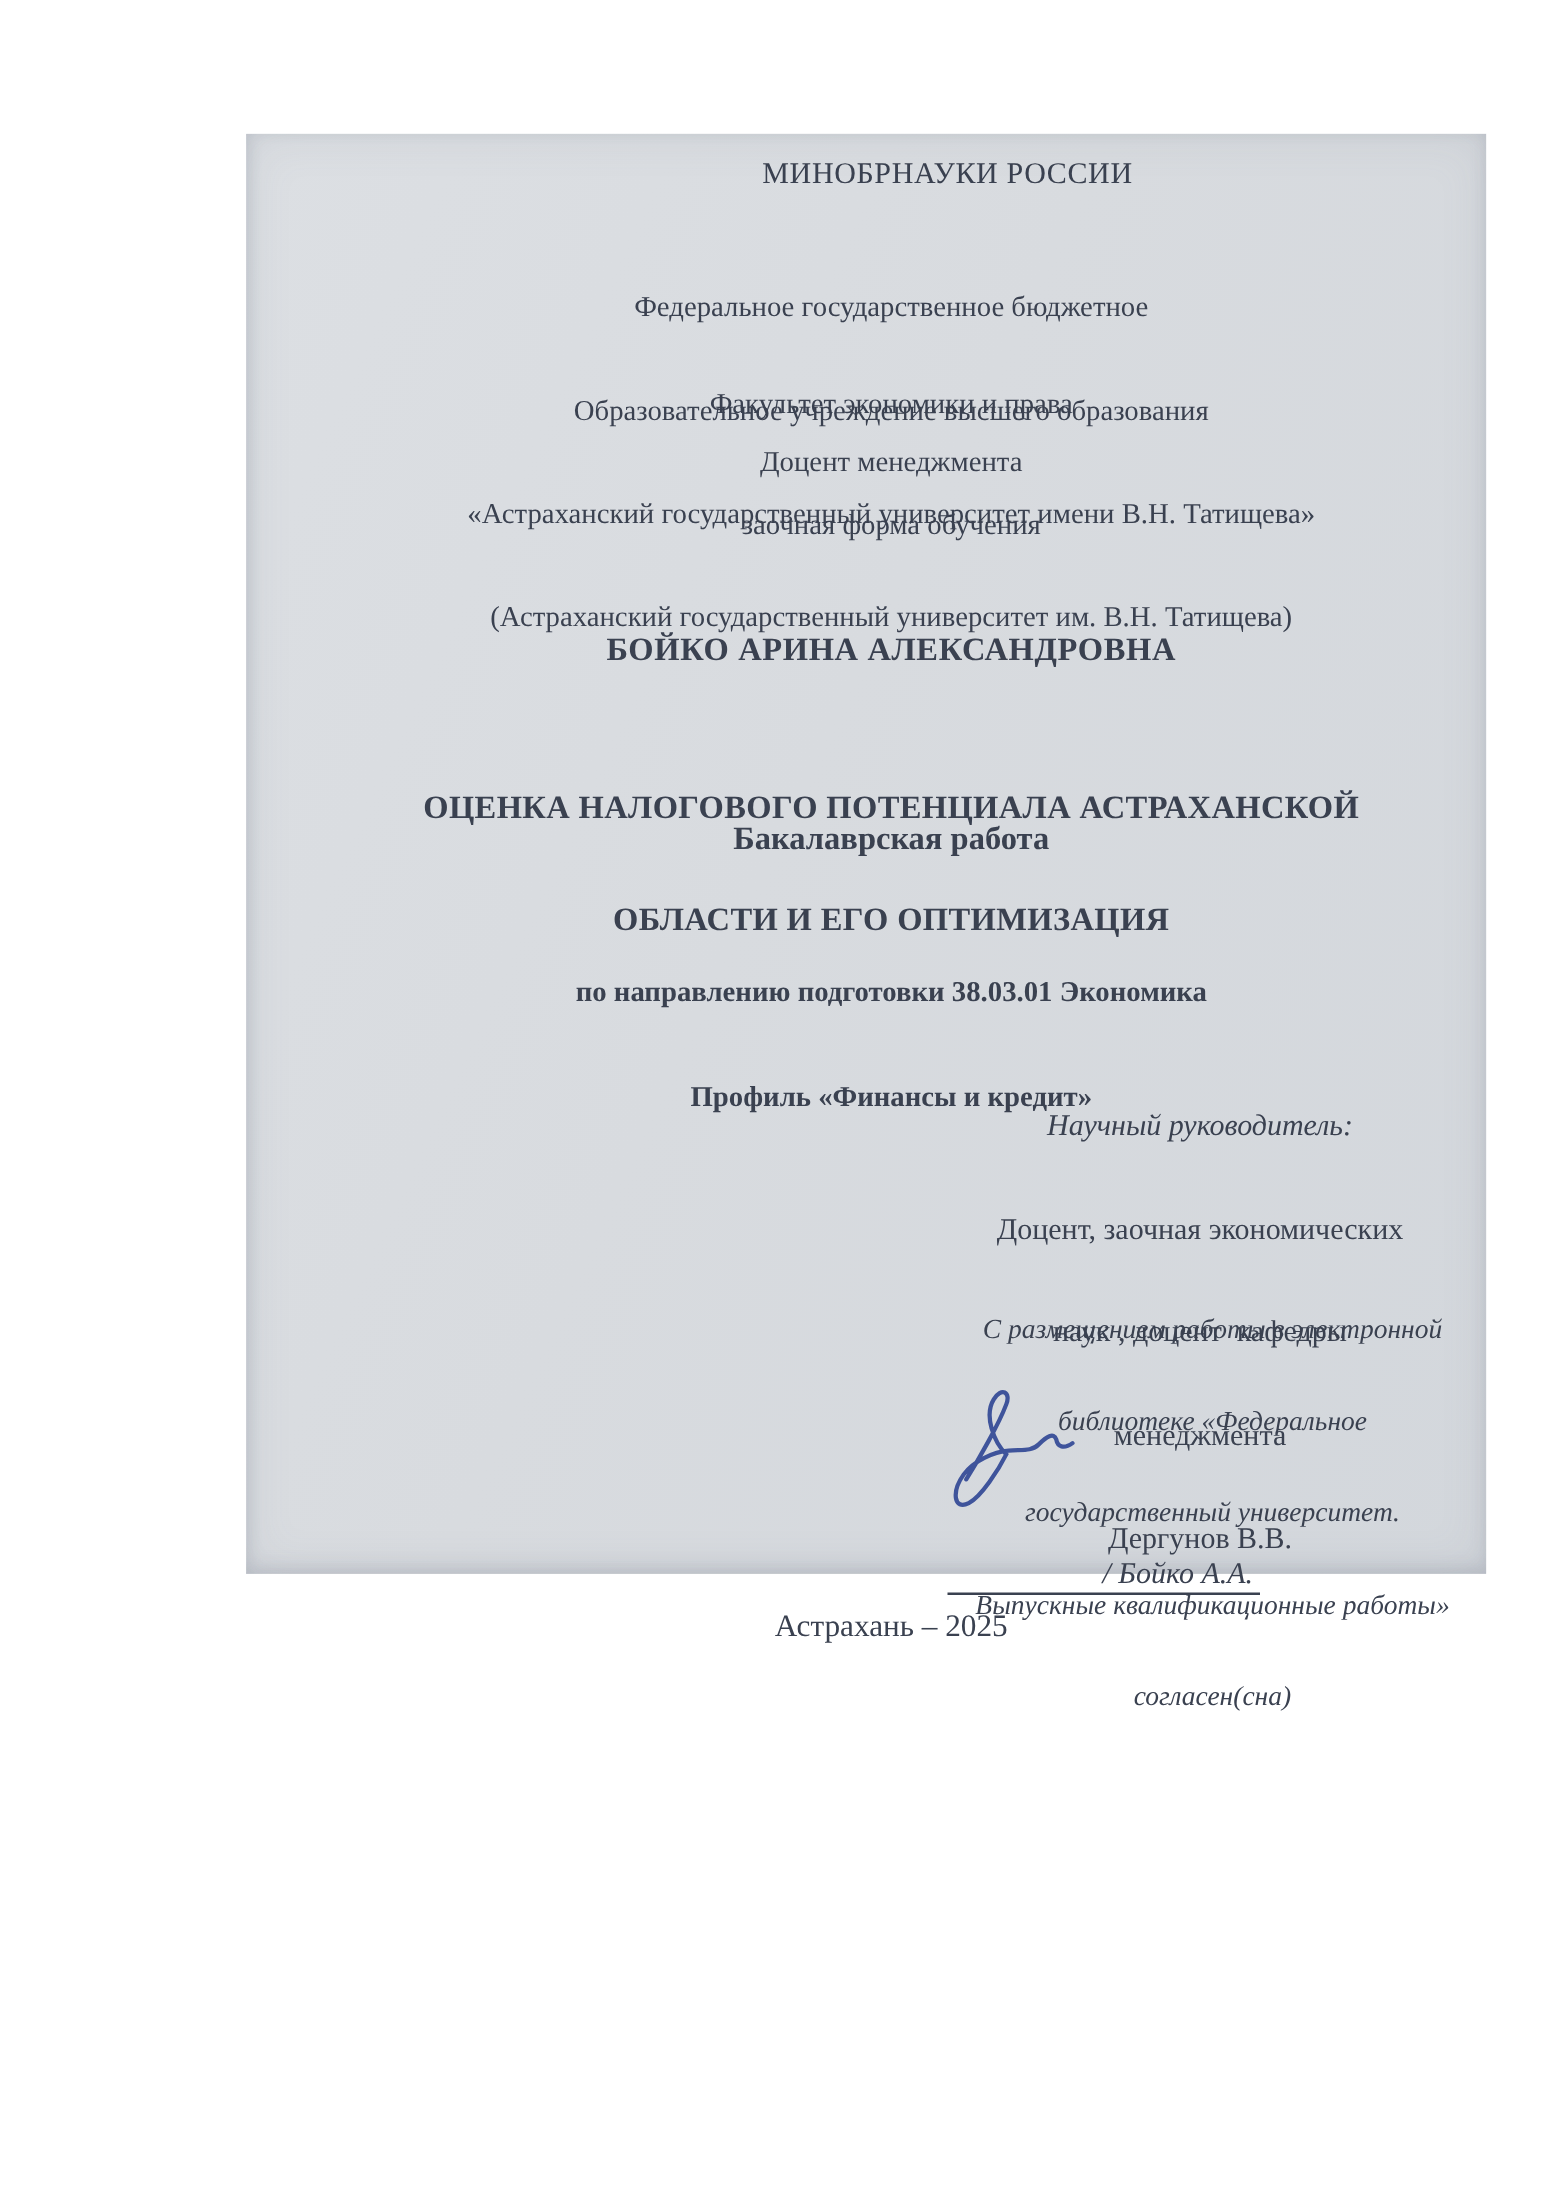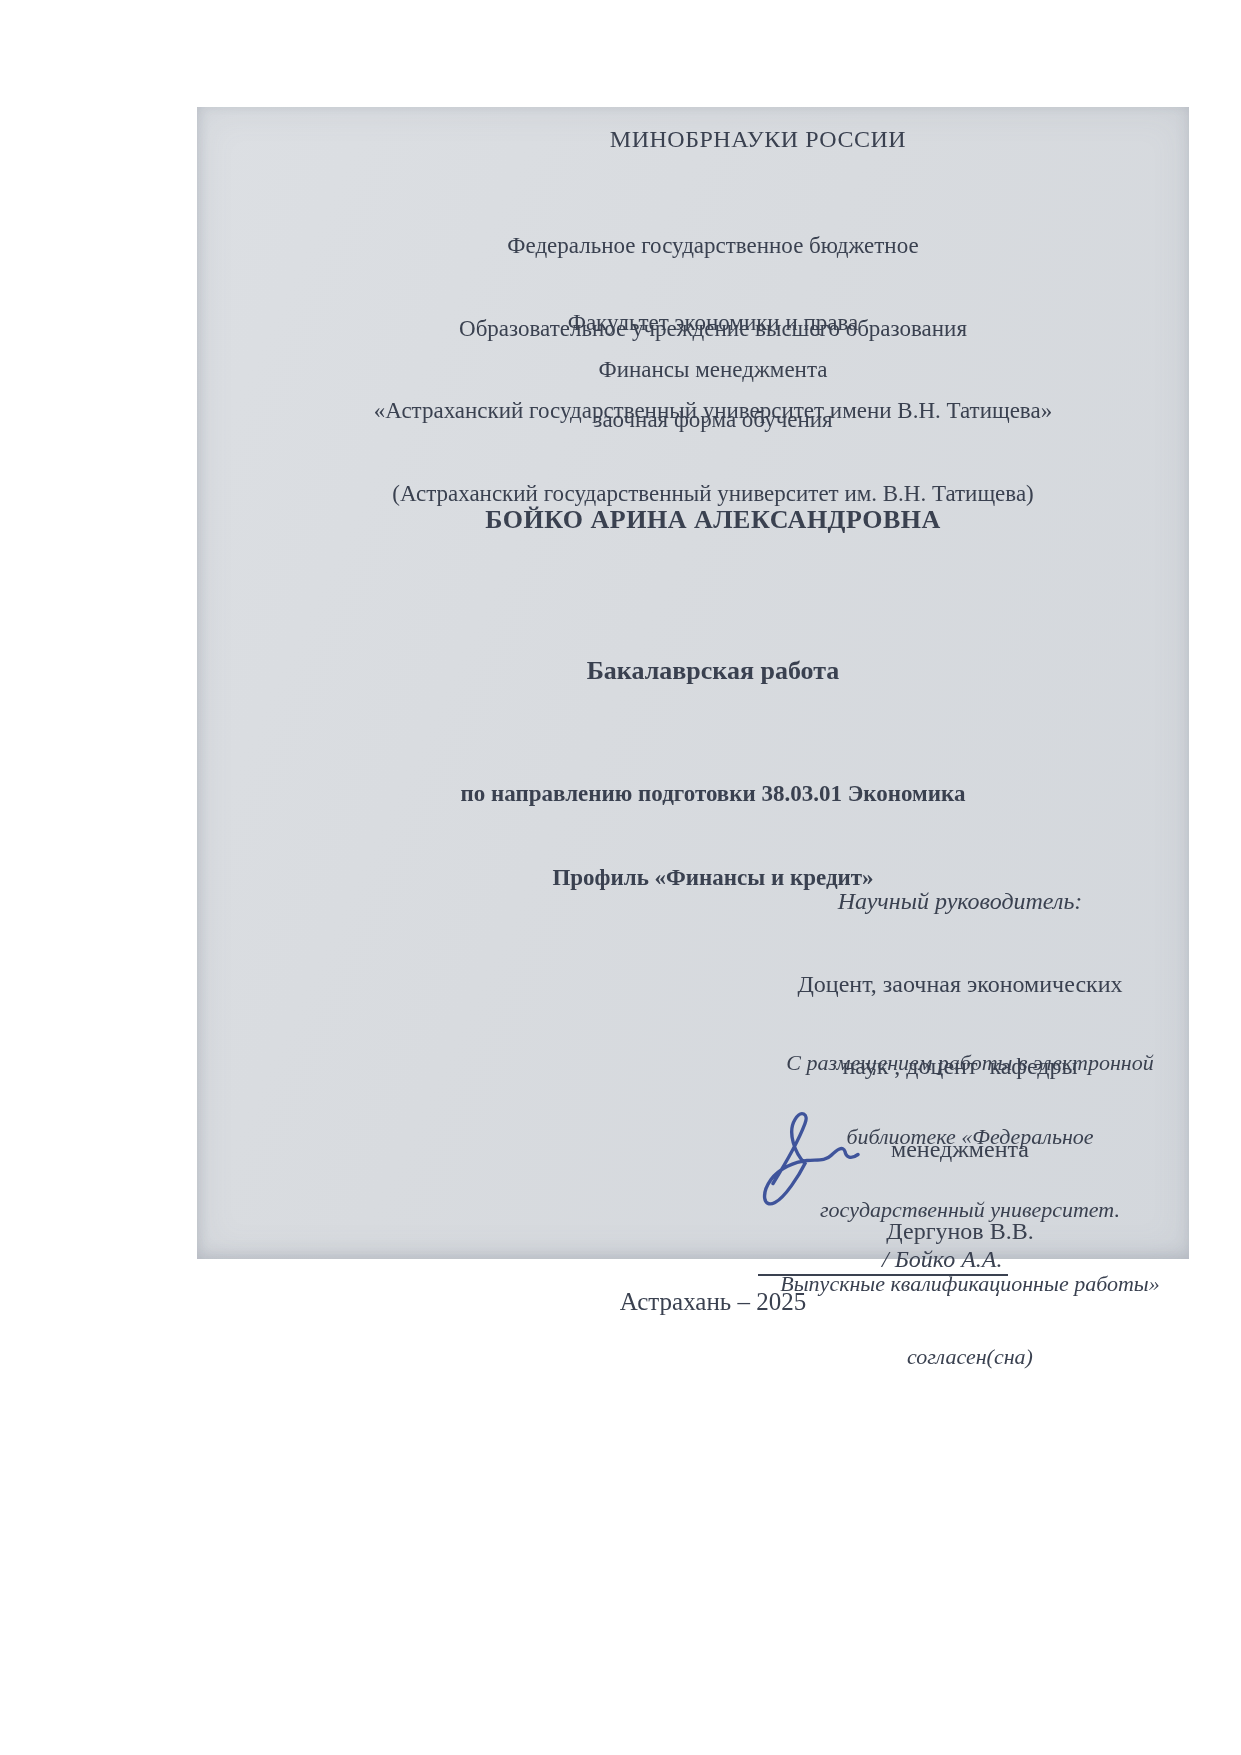--- a/index.html
+++ b/index.html
@@ -80,26 +80,30 @@
 
   <div class="cblock institution">
     <div>Федеральное государственное бюджетное</div>
     <div>Образовательное учреждение высшего образования</div>
     <div>«Астраханский государственный университет имени В.Н. Татищева»</div>
     <div>(Астраханский государственный университет им. В.Н. Татищева)</div>
   </div>
 
   <div class="cblock faculty">Факультет экономики и права</div>
 
-  <div class="cblock department">Финансы менеджмента</div>
+  <div class="cblock department">Доцент менеджмента</div>
 
   <div class="cblock study-form">заочная форма обучения</div>
 
   <div class="cblock author">БОЙКО АРИНА АЛЕКСАНДРОВНА</div>
 
+  <div class="cblock thesis-title">
+    <div>ОЦЕНКА НАЛОГОВОГО ПОТЕНЦИАЛА АСТРАХАНСКОЙ</div>
+    <div>ОБЛАСТИ И ЕГО ОПТИМИЗАЦИЯ</div>
+  </div>
 
   <div class="cblock work-type">Бакалаврская работа</div>
 
   <div class="cblock program">
     <div>по направлению подготовки 38.03.01 Экономика</div>
     <div>Профиль «Финансы и кредит»</div>
   </div>
 
   <div class="rblock supervisor">
     <div class="sup-label">Научный руководитель:</div>

